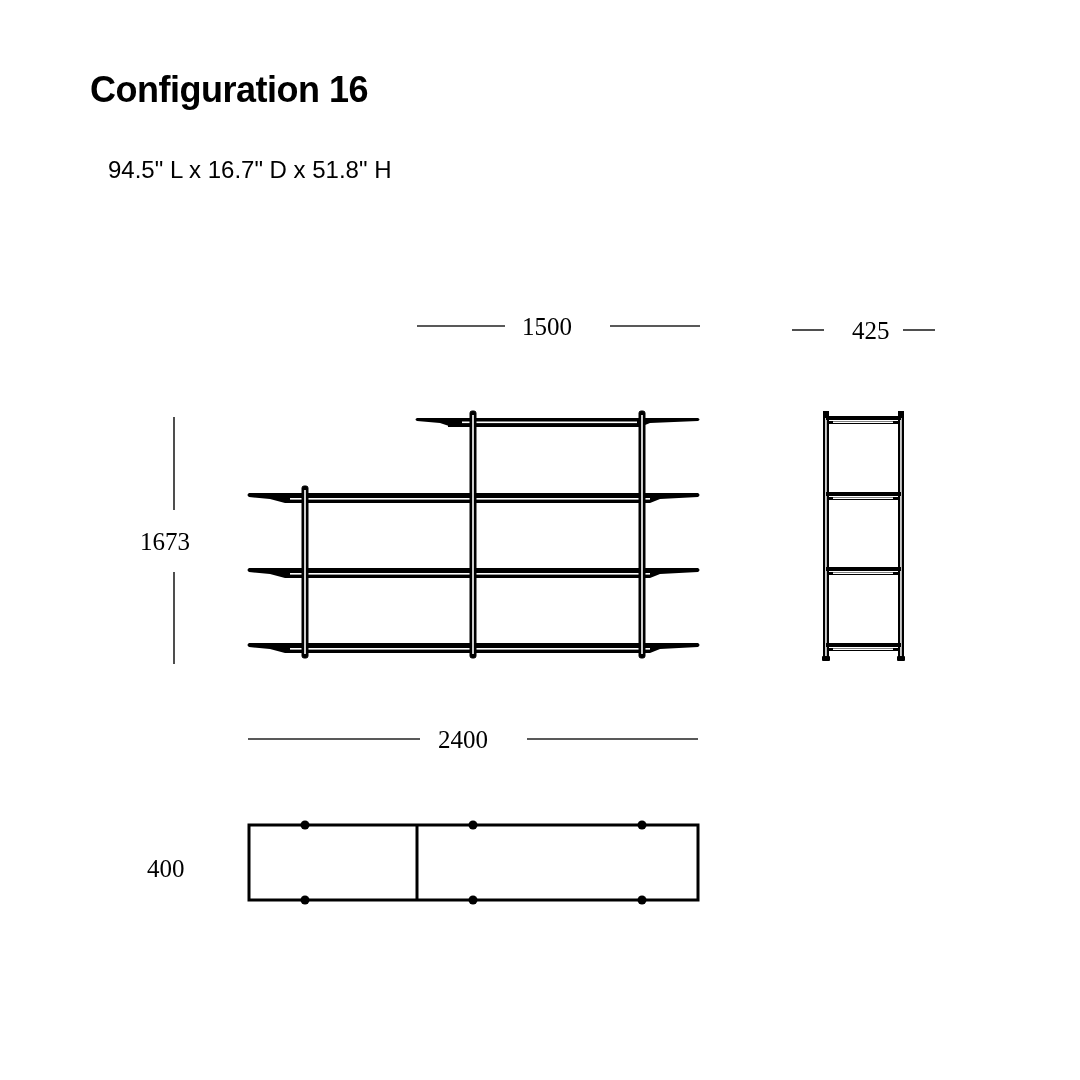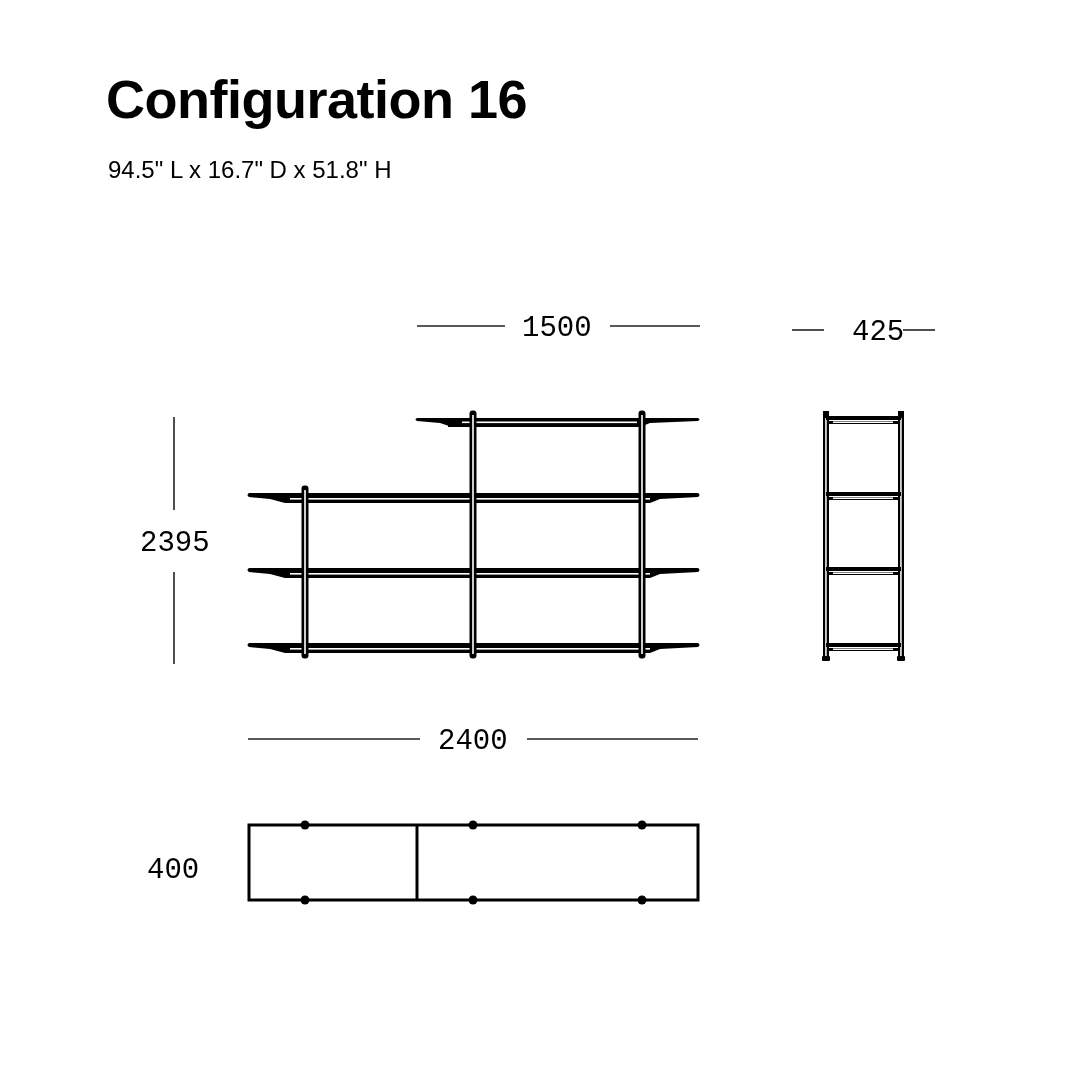--- a/index.html
+++ b/index.html
@@ -1,20 +1,20 @@
 <!DOCTYPE html>
 <html><head>
 <meta charset="utf-8">
 <style>
   html, body { margin: 0; padding: 0; background: #ffffff; }
   body { width: 1080px; height: 1080px; position: relative; overflow: hidden; font-family: "DejaVu Sans", sans-serif; color: #000; }
-  .title { position: absolute; left: 106px; top: 72px; font-family: "Liberation Sans", sans-serif; font-weight: 700; font-size: 54px; letter-spacing: -0.5px; line-height: 1; }
+  .title { position: absolute; left: 90px; top: 72px; font-family: "Liberation Sans", sans-serif; font-weight: 700; font-size: 36px; letter-spacing: -0.5px; line-height: 1; }
   .subtitle { position: absolute; left: 108px; top: 158px; font-family: "Liberation Sans", sans-serif; font-size: 24px; line-height: 1; }
   svg.drawing { position: absolute; left: 0; top: 0; }
-  .dim { position: absolute; font-family: Liberation Mono, monospace; font-size: 29px; line-height: 1; }
+  .dim { position: absolute; font-family: Liberation Serif, serif; font-size: 25px; line-height: 1; }
 </style>
 </head>
 <body>
 
 <div class="title">Configuration 16</div>
 <div class="subtitle">94.5" L x 16.7" D x 51.8" H</div>
 
 <svg class="drawing" width="1080" height="1080" viewBox="0 0 1080 1080">
 
   <g stroke="#222" stroke-width="1.6" fill="none">
@@ -103,15 +103,15 @@
       <circle cx="642" cy="825" r="4.5"></circle>
       <circle cx="305" cy="900" r="4.5"></circle>
       <circle cx="473" cy="900" r="4.5"></circle>
       <circle cx="642" cy="900" r="4.5"></circle>
     </g>
   </g>
 </svg>
 
 <div class="dim" style="left:522px; top:314px;">1500</div>
 <div class="dim" style="left:852px; top:318px;">425</div>
-<div class="dim" style="left:140px; top:529px;">2395</div>
+<div class="dim" style="left:140px; top:529px;">1673</div>
 <div class="dim" style="left:438px; top:727px;text-align:right;">2400</div>
 <div class="dim" style="left:147px; top:856px;">400</div>
 
 </body></html>

